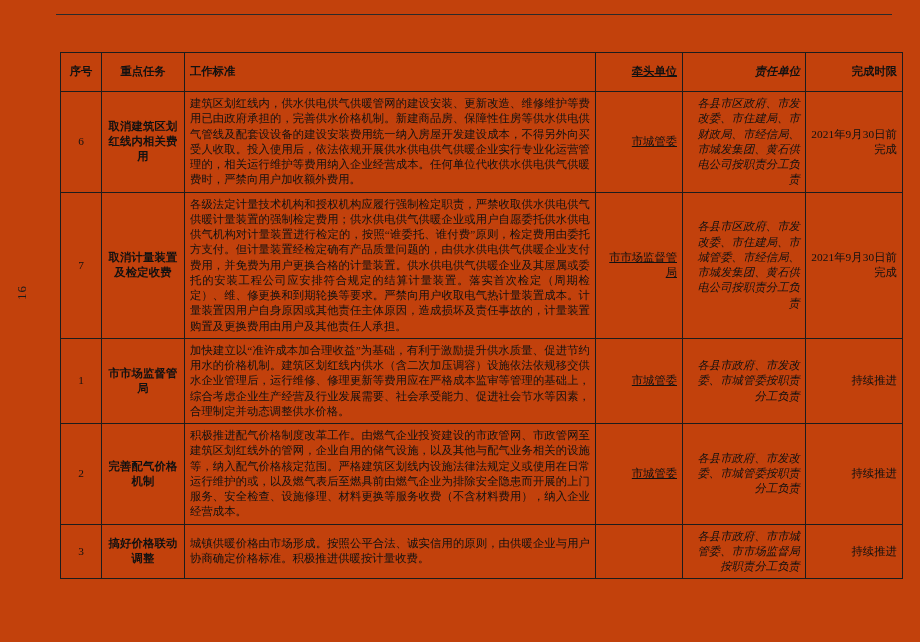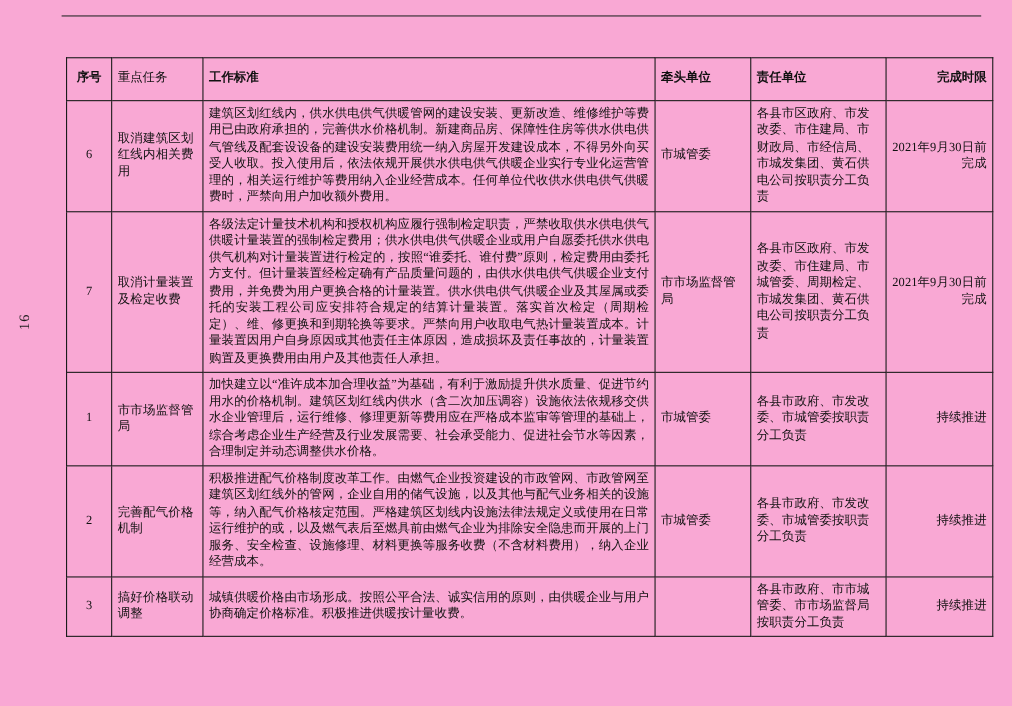--- a/index.html
+++ b/index.html
@@ -13,21 +13,21 @@
     font-family: "DejaVu Sans", "Liberation Sans", sans-serif;
     color: #111;
     position: relative;
     overflow: hidden;
   }
   .page {
     position: absolute;
     left: 0; top: 0;
     width: 920px;
     height: 642px;
-    background: #f9a8d4;
+    background: #c2410c;
   }
   
   .top-rule {
     position: absolute;
     left: 56px;
     top: 14px;
     width: 836px;
     height: 0;
     border-top: 1px solid #2a2a2a;
   }
@@ -59,24 +59,24 @@
     line-height: 1.35;
   }
   thead th {
     text-align: center;
     font-weight: bold;
     font-size: 12.2px;
     height: 30px;
     padding: 3px 2px;
   }
   .c-seq { width: 30px; text-align: center; }
-  .c-task { width: 72px; text-align: left; font-weight: normal; }
+  .c-task { width: 72px; text-align: center; font-weight: bold; }
   .c-std  { width: 400px; text-align: left; }
-  .c-lead { width: 76px; text-align: left; }
-  .c-resp { width: 112px; text-align: left; }
+  .c-lead { width: 76px; text-align: right; text-decoration: underline; }
+  .c-resp { width: 112px; text-align: right; font-style: italic; }
   .c-time { width: 86px; text-align: right; }
 
   td.c-std {
     text-align: justify;
     text-justify: inter-ideograph;
     letter-spacing: 0.1px;
   }
   td.c-task {
     letter-spacing: 0.2px;
   }
@@ -120,21 +120,21 @@
         <td class="c-std">建筑区划红线内，供水供电供气供暖管网的建设安装、更新改造、维修维护等费用已由政府承担的，完善供水价格机制。新建商品房、保障性住房等供水供电供气管线及配套设设备的建设安装费用统一纳入房屋开发建设成本，不得另外向买受人收取。投入使用后，依法依规开展供水供电供气供暖企业实行专业化运营管理的，相关运行维护等费用纳入企业经营成本。任何单位代收供水供电供气供暖费时，严禁向用户加收额外费用。</td>
         <td class="c-lead">市城管委</td>
         <td class="c-resp">各县市区政府、市发改委、市住建局、市财政局、市经信局、市城发集团、黄石供电公司按职责分工负责</td>
         <td class="c-time">2021年9月30日前完成</td>
       </tr>
       <tr>
         <td class="c-seq">7</td>
         <td class="c-task">取消计量装置及检定收费</td>
         <td class="c-std">各级法定计量技术机构和授权机构应履行强制检定职责，严禁收取供水供电供气供暖计量装置的强制检定费用；供水供电供气供暖企业或用户自愿委托供水供电供气机构对计量装置进行检定的，按照“谁委托、谁付费”原则，检定费用由委托方支付。但计量装置经检定确有产品质量问题的，由供水供电供气供暖企业支付费用，并免费为用户更换合格的计量装置。供水供电供气供暖企业及其屋属或委托的安装工程公司应安排符合规定的结算计量装置。落实首次检定（周期检定）、维、修更换和到期轮换等要求。严禁向用户收取电气热计量装置成本。计量装置因用户自身原因或其他责任主体原因，造成损坏及责任事故的，计量装置购置及更换费用由用户及其他责任人承担。</td>
         <td class="c-lead">市市场监督管局</td>
-        <td class="c-resp">各县市区政府、市发改委、市住建局、市城管委、周期检定、市城发集团、黄石供电公司按职责分工负责</td>
+        <td class="c-resp">各县市区政府、市发改委、市住建局、市城管委、市经信局、市城发集团、黄石供电公司按职责分工负责</td>
         <td class="c-time">2021年9月30日前完成</td>
       </tr>
       <tr>
         <td class="c-seq">1</td>
         <td class="c-task">市市场监督管局</td>
         <td class="c-std">加快建立以“准许成本加合理收益”为基础，有利于激励提升供水质量、促进节约用水的价格机制。建筑区划红线内供水（含二次加压调容）设施依法依规移交供水企业管理后，运行维修、修理更新等费用应在严格成本监审等管理的基础上，综合考虑企业生产经营及行业发展需要、社会承受能力、促进社会节水等因素，合理制定并动态调整供水价格。</td>
         <td class="c-lead">市城管委</td>
         <td class="c-resp">各县市政府、市发改委、市城管委按职责分工负责</td>
         <td class="c-time bold">持续推进</td>
       </tr>

